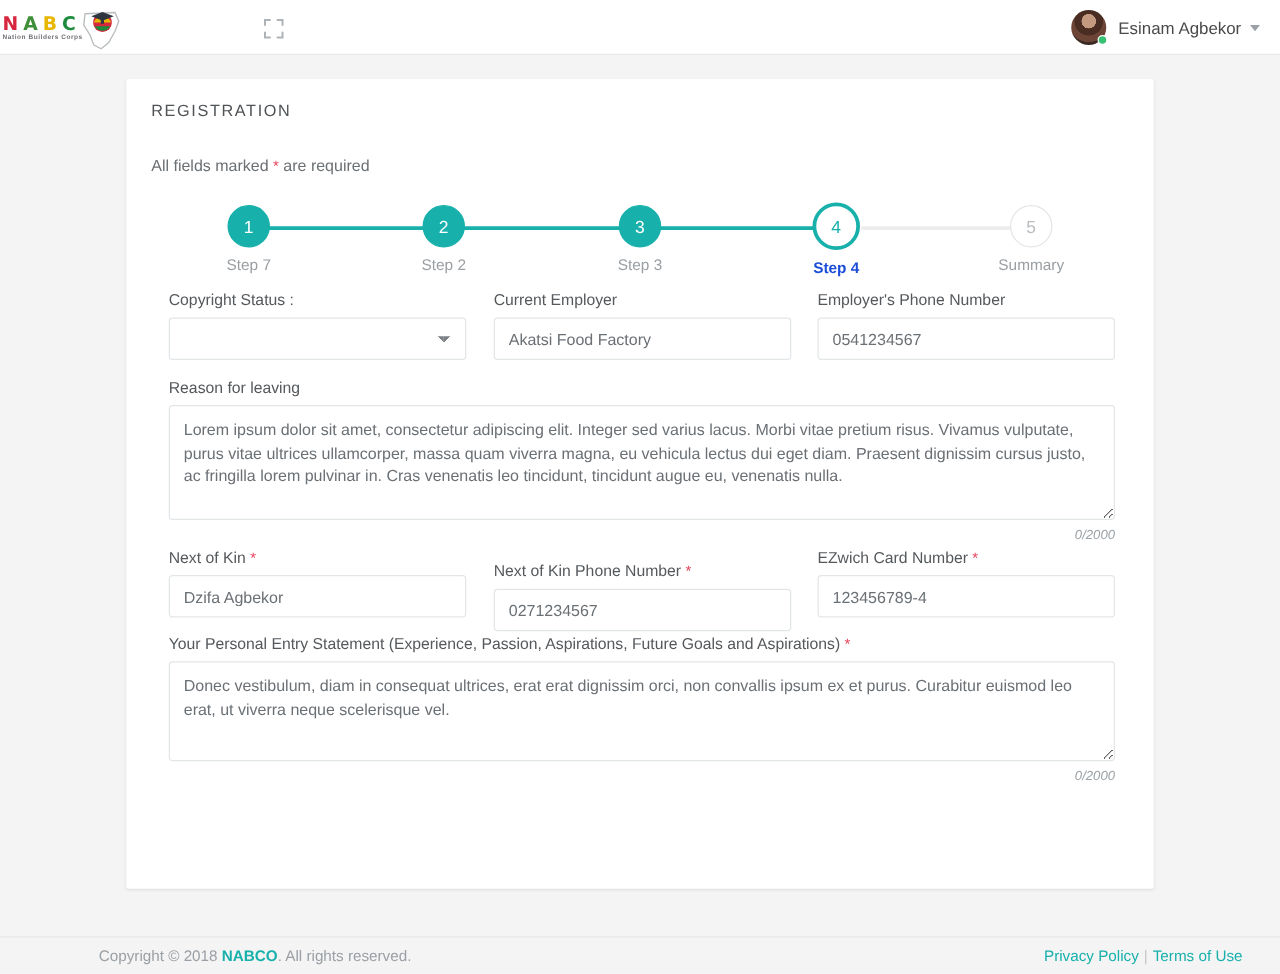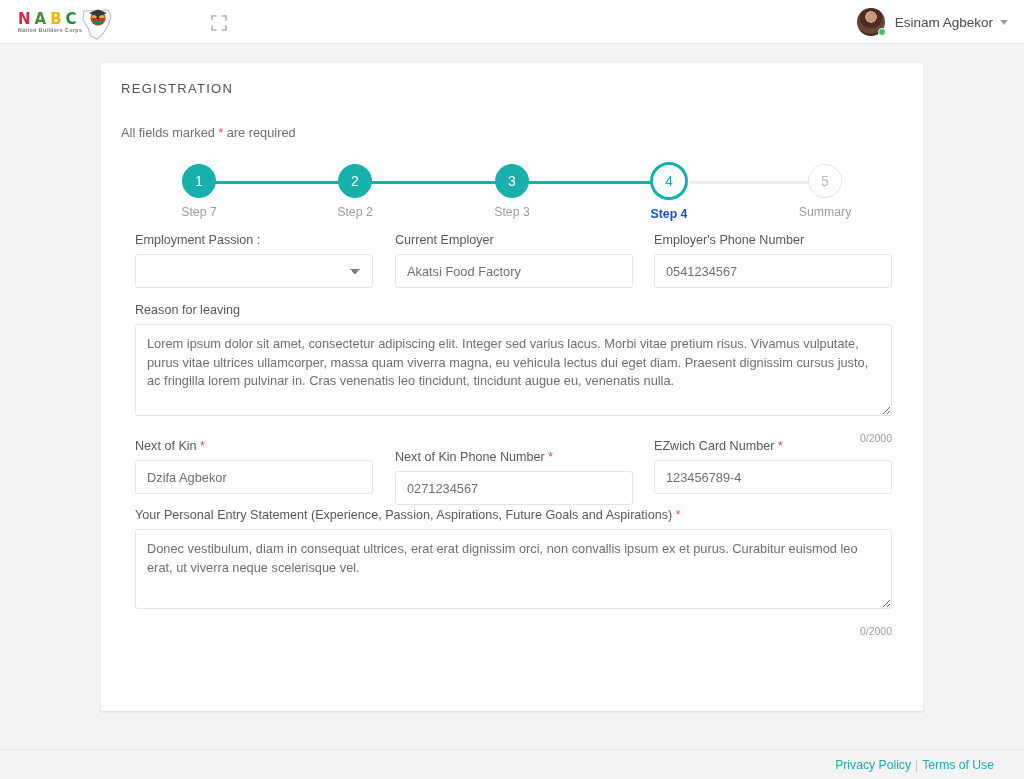--- a/index.html
+++ b/index.html
@@ -18,21 +18,20 @@
   .topbar {
     height: 44px;
     background: #ffffff;
     border-bottom: 1px solid #e8e8e8;
     display: flex;
     align-items: center;
     position: relative;
   }
   .logo-wrap {
     width: 120px;
-    margin-left: 16px;
     display: flex;
     align-items: flex-end;
   }
   .logo {
     position: relative;
     width: 104px;
     height: 40px;
   }
   .logo-letters {
     font-family: "DejaVu Sans", sans-serif;
@@ -229,21 +228,22 @@
     height: auto;
     padding: 10px 11px;
     line-height: 1.45;
     resize: vertical;
     display: block;
   }
   .counter {
     text-align: right;
     font-size: 10.5px;
     color: #9aa0a5;
-    margin-top: 16px;
+    margin-top: 6px;
+    font-style: italic;
   }
 
   
   .footer {
     position: absolute;
     left: 0; bottom: 0;
     width: 1024px; height: 30px;
     border-top: 1px solid #e6e6e6;
     background: #f4f4f4;
     font-size: 12.2px;
@@ -332,21 +332,21 @@
     </div>
     <div class="step" style="left:704px;">
       <div class="circle todo">5</div>
       <div class="step-label">Summary</div>
     </div>
   </div>
 
   <div class="form">
 
     <div class="fg" style="left:20px;top:0;width:238px;">
-      <label class="label">Employment Passion :</label>
+      <label class="label">Copyright Status :</label>
       <select class="ctrl">
         <option>Employed</option>
       </select>
     </div>
 
     <div class="fg" style="left:280px;top:0;width:238px;">
       <label class="label">Current Employer</label>
       <input class="ctrl" type="text" value="Akatsi Food Factory" style="">
     </div>
 
@@ -391,16 +391,19 @@
         <span class="req-star">*</span>
       </label>
       <textarea class="ctrl" rows="4" style="height: 80px;">Donec vestibulum, diam in consequat ultrices, erat erat dignissim orci, non convallis ipsum ex et purus. Curabitur euismod leo erat, ut viverra neque scelerisque vel.</textarea>
       <div class="counter">0/2000</div>
     </div>
 
   </div>
 </div>
 
 <div class="footer">
+  <div class="footer-left">
+    <span>Copyright © 2018 </span><span class="brand">NABCO</span><span>. All rights reserved.</span>
+  </div>
   <div class="footer-right">
     <a href="#">Privacy Policy</a><span class="footer-sep">|</span><a href="#">Terms of Use</a>
   </div>
 </div>
 
 </body></html>

